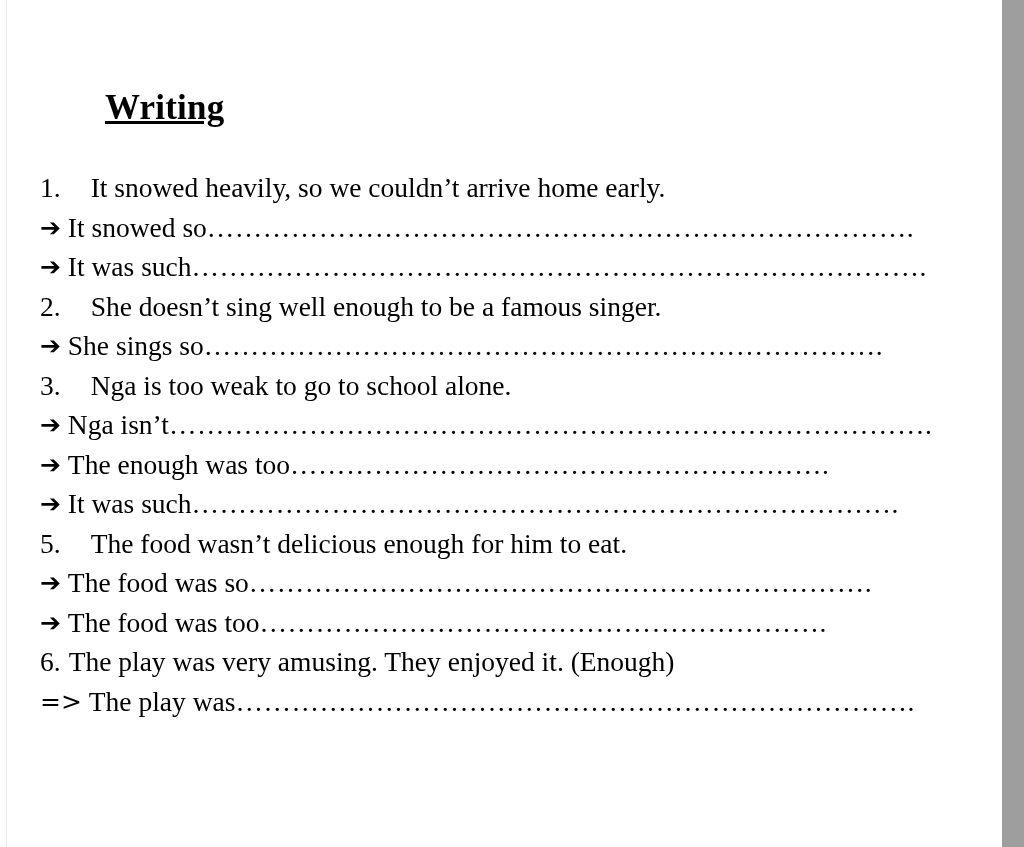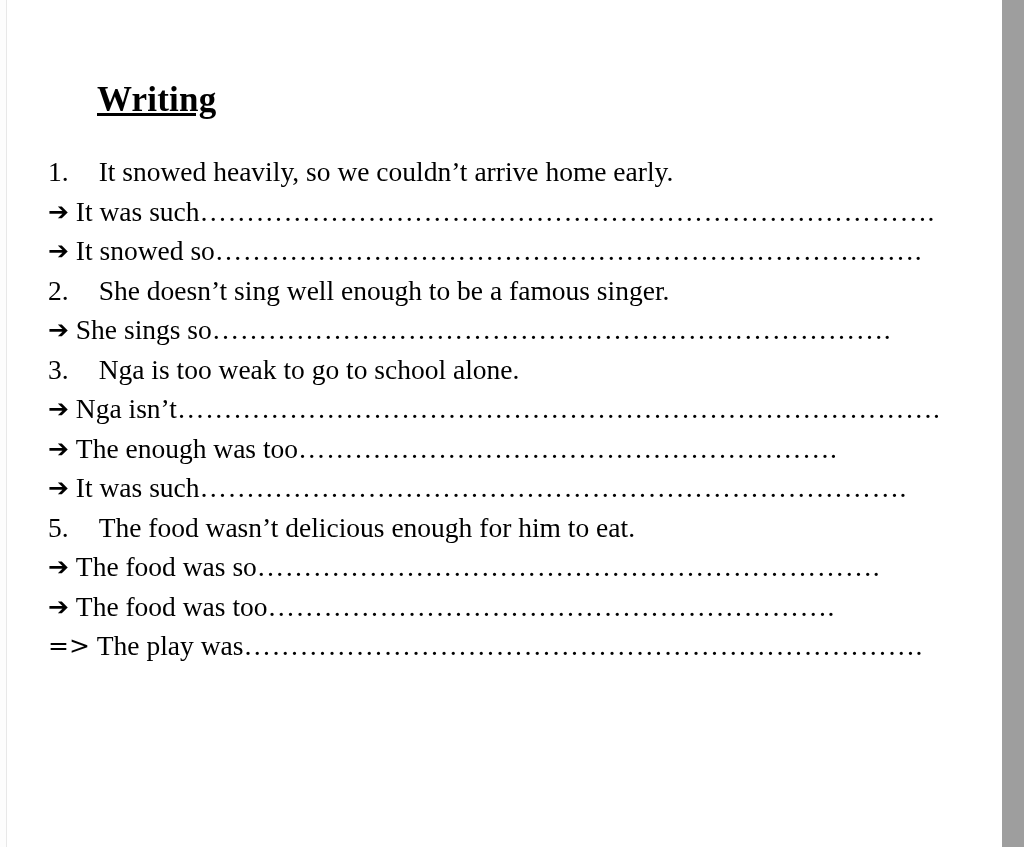--- a/index.html
+++ b/index.html
@@ -46,34 +46,33 @@
     position: absolute;
     left: 40px;
     top: 0;
     width: 962px;
     height: 847px;
   }
   .doc-title {
     font-size: 35px;
     font-weight: bold;
     text-decoration: underline;
-    margin: 2px;
+    margin: 10px;
     padding: 0;
     position: absolute;
     left: 55px;
     top: 78px;
     letter-spacing: 0.2px;
     font-family: Liberation Serif, serif;
   }
   .lines {
     position: absolute;
     left: 0px;
-    top: 152px;
+    top: 168px;
     width: 962px;
-    margin-left: 8px;
   }
   .line {
     font-size: 27.5px;
     line-height: 39.5px;
     white-space: nowrap;
     overflow: hidden;
     display: block;
     height: 39.5px;
   }
   .num {
@@ -110,27 +109,28 @@
 <body>
 
 <div class="page">
   <div class="edge-left"></div>
   <div class="edge-right"></div>
 
   <div class="content">
     <h1 class="doc-title">Writing</h1>
     <div class="lines">
         <div class="line q-line"><span class="num">1.</span><span class="indent-q">&nbsp;</span><span>It snowed heavily, so we couldn’t arrive home early.</span></div>
+        <div class="line a-line"><span class="arrow">➔</span><span>&nbsp;</span><span class="ans-text">It snowed so</span><span class="dots">………………………………………………………………….</span></div>
         <div class="line a-line"><span class="arrow">➔</span><span>&nbsp;</span><span class="ans-text">It was such</span><span class="dots">…………………………………………………………………….</span></div>
-        <div class="line a-line"><span class="arrow">➔</span><span>&nbsp;</span><span class="ans-text">It snowed so</span><span class="dots">………………………………………………………………….</span></div>
         <div class="line q-line"><span class="num">2.</span><span class="indent-q">&nbsp;</span><span>She doesn’t sing well enough to be a famous singer.</span></div>
         <div class="line a-line"><span class="arrow">➔</span><span>&nbsp;</span><span class="ans-text">She sings so</span><span class="dots">……………………………………………………………….</span></div>
         <div class="line q-line"><span class="num">3.</span><span class="indent-q">&nbsp;</span><span>Nga is too weak to go to school alone.</span></div>
         <div class="line a-line"><span class="arrow">➔</span><span>&nbsp;</span><span class="ans-text">Nga isn’t</span><span class="dots">……………………………………………………………………….</span></div>
         <div class="line a-line"><span class="arrow">➔</span><span>&nbsp;</span><span class="ans-text">The enough was too</span><span class="dots">………………………………………………….</span></div>
         <div class="line a-line"><span class="arrow">➔</span><span>&nbsp;</span><span class="ans-text">It was such</span><span class="dots">………………………………………………………………….</span></div>
         <div class="line q-line"><span class="num">5.</span><span class="indent-q">&nbsp;</span><span>The food wasn’t delicious enough for him to eat.</span></div>
         <div class="line a-line"><span class="arrow">➔</span><span>&nbsp;</span><span class="ans-text">The food was so </span><span class="dots">………………………………………………………….</span></div>
         <div class="line a-line"><span class="arrow">➔</span><span>&nbsp;</span><span class="ans-text">The food was too </span><span class="dots">…………………………………………………….</span></div>
+        <div class="line q-line"><span class="num">6.</span><span>The play was very amusing. They enjoyed it. (Enough)</span></div>
         <div class="line a-line"><span class="arrow">=&gt;</span><span>&nbsp;</span><span class="ans-text">The play was</span><span class="dots">……………………………………………………………….</span></div>
       </div>
   </div>
 </div>
 
 </body></html>

